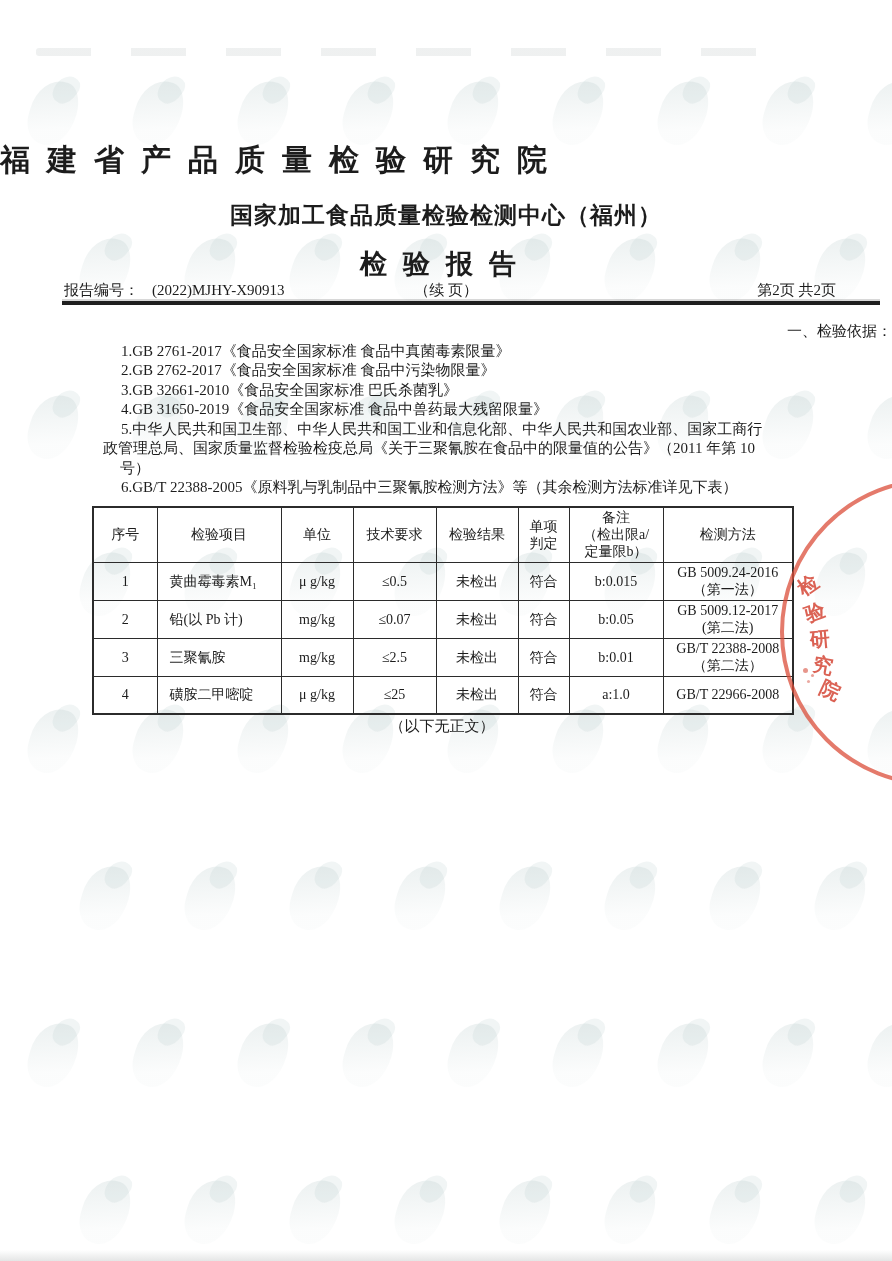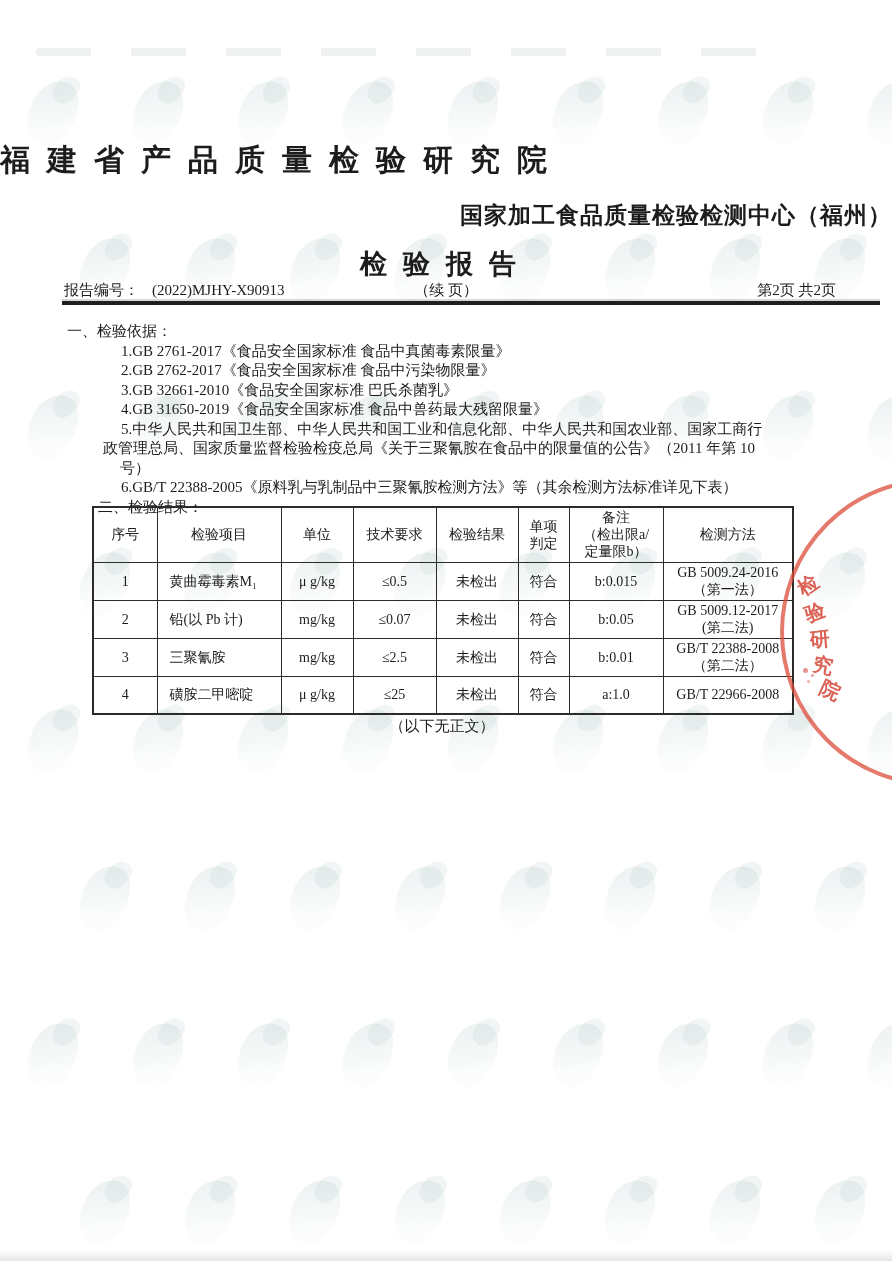--- a/index.html
+++ b/index.html
@@ -29,36 +29,36 @@
     z-index:0;
   }
   .artifact-bottom{
     position:absolute;bottom:0;left:0;right:0;height:11px;
     background:linear-gradient(rgba(0,0,0,0), rgba(120,128,128,.20));
     z-index:0;
   }
   
   .t1{position:absolute;top:140px;left:0;width:100%;
       font-size:30px;font-weight:700;letter-spacing:17px;white-space:nowrap;z-index:1;}
-  .t2{position:absolute;top:200px;left:0;width:100%;text-align:right;
+  .t2{position:absolute;top:200px;left:0;width:100%;text-align:center;
       font-size:23px;font-weight:700;letter-spacing:1px;white-space:nowrap;z-index:1;}
   .t3{position:absolute;top:246px;left:0;width:100%;text-align:center;
       font-size:27px;font-weight:700;letter-spacing:16px;white-space:nowrap;z-index:1;}
   
   .meta{position:absolute;top:281px;left:0;width:892px;font-size:15px;z-index:1;}
   .meta .m-left{position:absolute;left:64px;top:0;white-space:nowrap;}
   .meta .m-no{margin-left:13px;font-family:"Liberation Serif","DejaVu Serif",serif;text-align:right;}
   .meta .m-center{position:absolute;left:0;width:100%;text-align:center;top:0;}
   .meta .m-right{position:absolute;right:56px;top:0;white-space:nowrap;}
   .rule{position:absolute;top:301px;left:62px;width:818px;height:4px;background:#1f1f1f;
         box-shadow:0 -2px 0 rgba(40,40,40,.18);z-index:1;}
   
   .basis{position:absolute;top:322px;left:0;width:892px;font-size:15px;line-height:19.5px;z-index:1;}
   .basis div{white-space:nowrap;}
-  .ind-a{margin-left:67px;}
+  .ind-a{margin-left:67px;text-align:right;}
   .ind-b{margin-left:121px;}
   .ind-c{margin-left:103px;}
   .ind-d{margin-left:120px;}
   .ind-e{margin-left:98px;}
   
   .tblwrap{position:absolute;top:506px;left:92px;z-index:1;}
   table.results{border-collapse:collapse;table-layout:fixed;width:700px;
       border:2px solid #2b2b2b;font-size:14px;color:#1c1c1c;}
   table.results th,table.results td{
       border:1px solid #2b2b2b;text-align:center;vertical-align:middle;
@@ -171,21 +171,20 @@
   <div class="basis">
     <div class="ind-a">一、检验依据：</div>
     <div class="ind-b">1.GB 2761-2017《食品安全国家标准 食品中真菌毒素限量》</div>
     <div class="ind-b">2.GB 2762-2017《食品安全国家标准 食品中污染物限量》</div>
     <div class="ind-b">3.GB 32661-2010《食品安全国家标准 巴氏杀菌乳》</div>
     <div class="ind-b">4.GB 31650-2019《食品安全国家标准 食品中兽药最大残留限量》</div>
     <div class="ind-b">5.中华人民共和国卫生部、中华人民共和国工业和信息化部、中华人民共和国农业部、国家工商行</div>
     <div class="ind-c">政管理总局、国家质量监督检验检疫总局《关于三聚氰胺在食品中的限量值的公告》（2011 年第 10</div>
     <div class="ind-d">号）</div>
     <div class="ind-b">6.GB/T 22388-2005《原料乳与乳制品中三聚氰胺检测方法》等（其余检测方法标准详见下表）</div>
-    <div class="ind-e">二、检验结果：</div>
   </div>
 
   <div class="tblwrap">
     <table class="results">
       <colgroup>
         <col style="width:64px">
           <col style="width:124px">
           <col style="width:72px">
           <col style="width:83px">
         <col style="width:82px">

